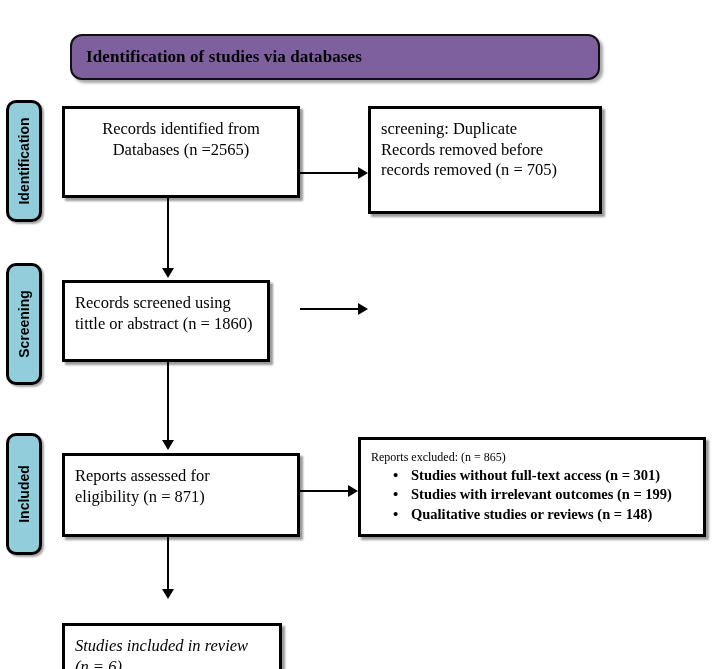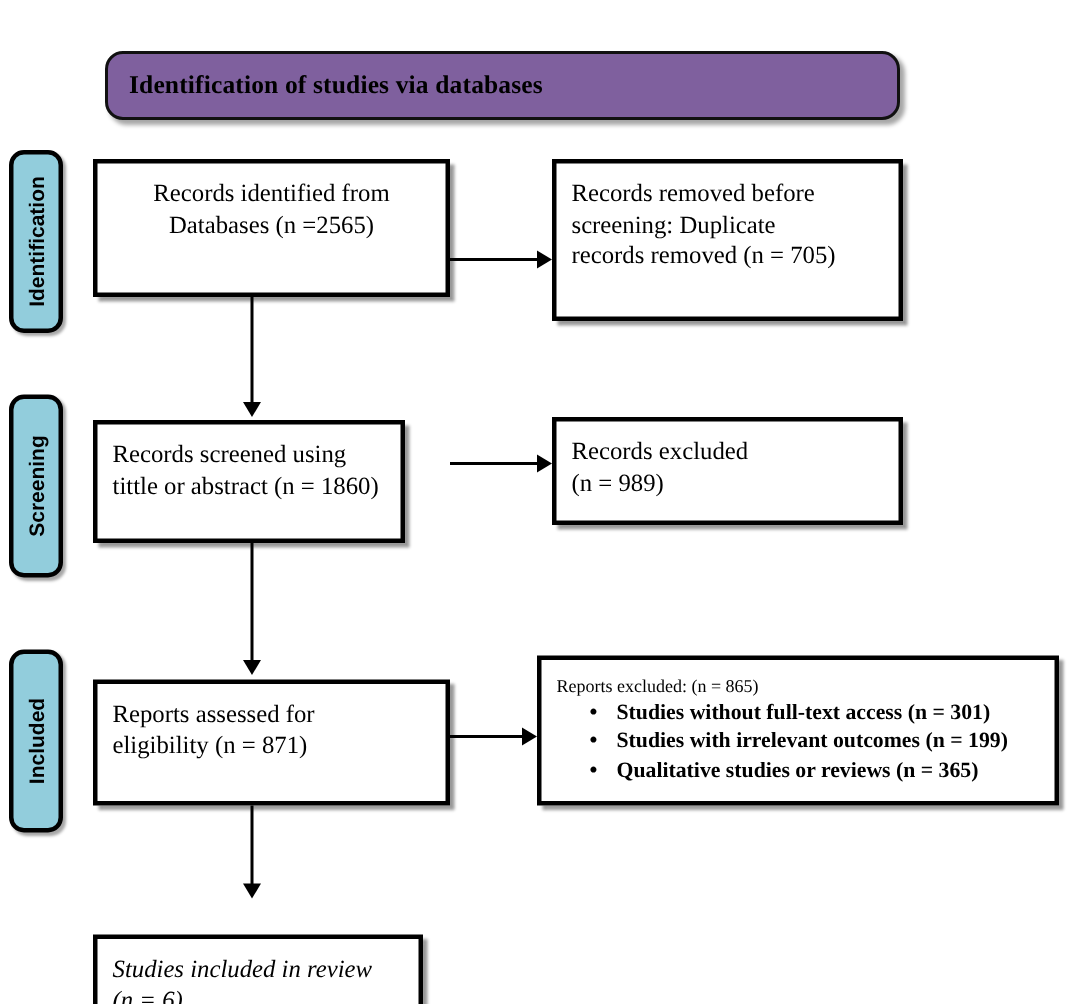--- a/index.html
+++ b/index.html
@@ -179,46 +179,42 @@
   <div class="stage" id="stage-included">
     <span class="stage-text">Included</span>
   </div>
 
   <div class="box box-center" id="box-identified">
     <div class="box-line">Records identified from</div>
     <div class="box-line">Databases (n =2565)</div>
   </div>
 
   <div class="box" id="box-removed">
+    <div class="box-line">screening: Duplicate</div>
     <div class="box-line">Records removed before</div>
-    <div class="box-line">screening: Duplicate</div>
     <div class="box-line">records removed (n = 705)</div>
   </div>
 
   <div class="box" id="box-screened">
     <div class="box-line">Records screened using</div>
     <div class="box-line">tittle or abstract (n = 1860)</div>
   </div>
 
-  <div class="box" id="box-excluded">
-    <div class="box-line">Records excluded</div>
-    <div class="box-line">(n = 989)</div>
-  </div>
 
   <div class="box" id="box-assessed">
     <div class="box-line">Reports assessed for</div>
     <div class="box-line">eligibility (n = 871)</div>
   </div>
 
   <div class="box" id="box-reports-excl">
     <p class="excl-title">Reports excluded: (n = 865)</p>
     <ul class="excl-list">
       <li>Studies without full-text access (n = 301)</li>
       <li>Studies with irrelevant outcomes (n = 199)</li>
-      <li>Qualitative studies or reviews (n = 365)</li>
+      <li>Qualitative studies or reviews (n = 148)</li>
     </ul>
   </div>
 
   <div class="box" id="box-included">
     <div class="box-line">Studies included in review</div>
     <div class="box-line">(n = 6)</div>
   </div>
 
   <div class="h-line" id="conn1-line"></div>
   <div class="arrow-right" id="conn1-arrow"></div>

